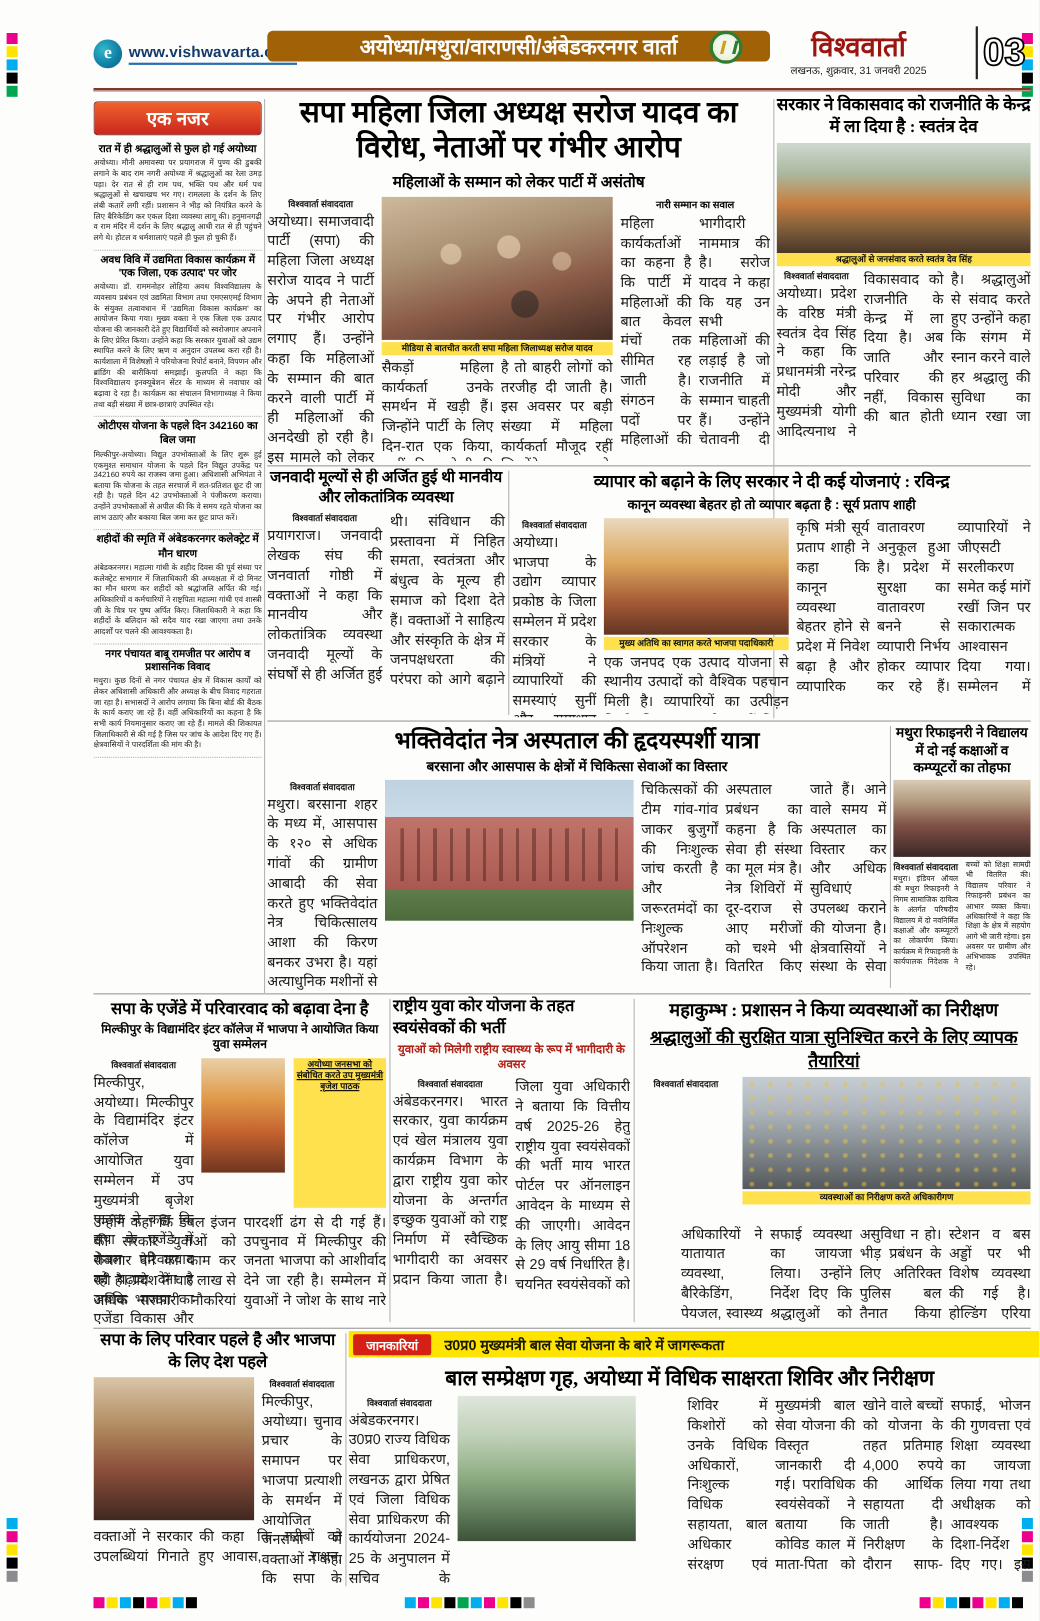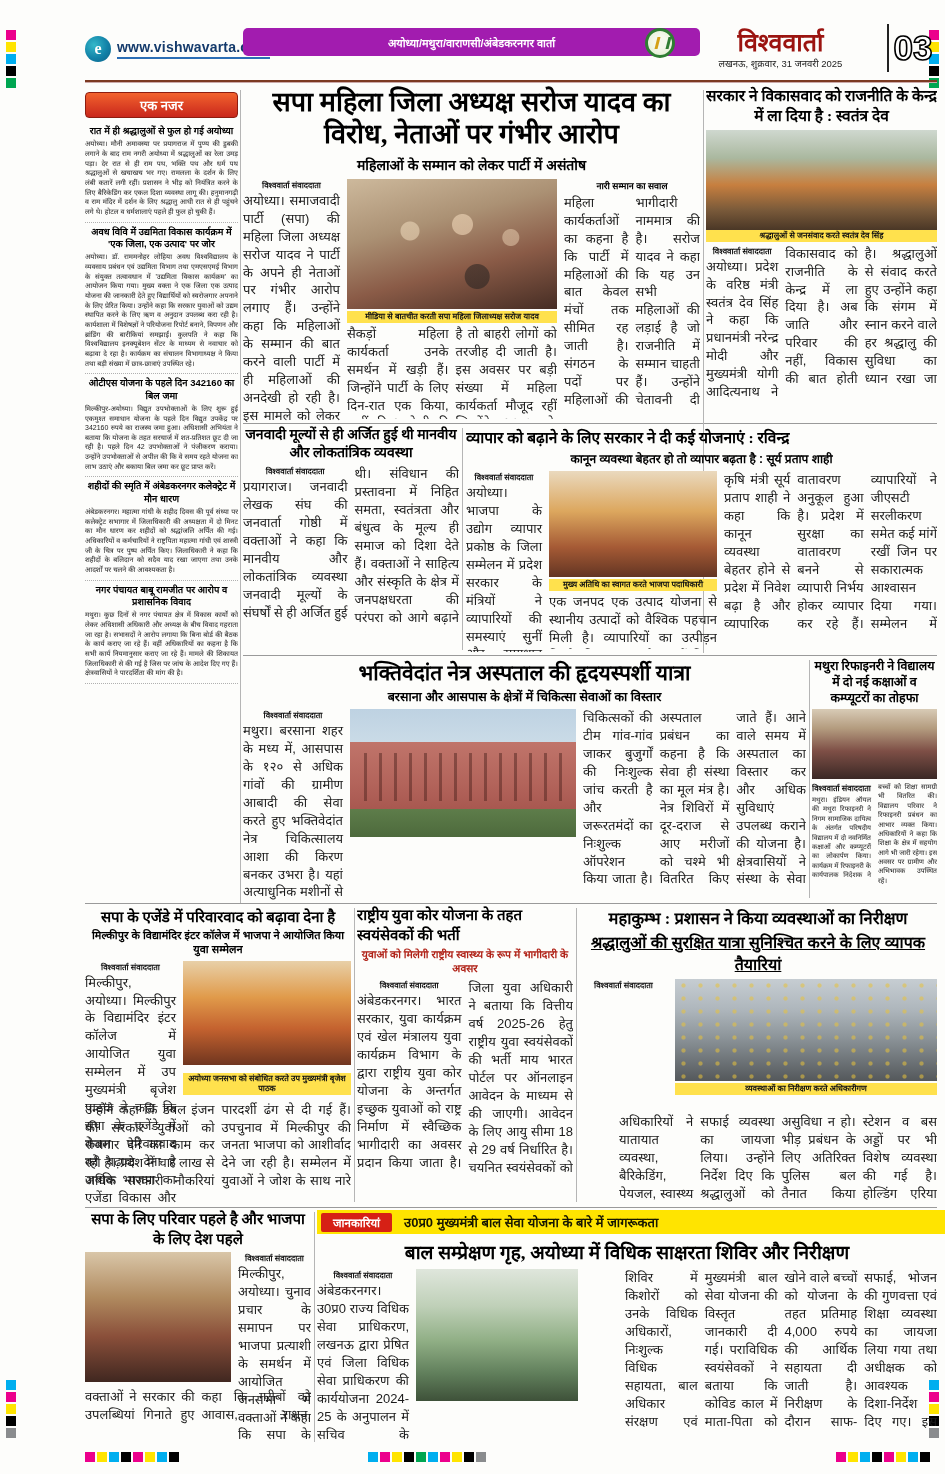--- a/index.html
+++ b/index.html
@@ -17,22 +17,22 @@
   .cols4 { column-count:4; column-gap:7px;margin-left:40px; }
   .photo { width:100%; position:relative; overflow:hidden; background:#999; }
   h1,h2,h3,h4 { font-family:"Liberation Serif", serif; color:#000; font-weight:bold; }
 
   
   .header { position:absolute; left:85px; top:24px; width:852px; height:54px; }
   .brand { position:absolute; left:0; top:12px; display:flex; align-items:center; gap:6px; }
   .logo-e { width:26px; height:26px; border-radius:50%; background:radial-gradient(circle at 35% 35%, #34b8c9, #1282a8 55%, #0d5f86);
             color:#fff; font-weight:bold; font-size:16px; display:flex; align-items:center; justify-content:center; font-family:"Liberation Serif",serif; }
   .site { font-size:14px; font-weight:bold; color:#143a6b; letter-spacing:.2px; border-bottom:2px solid #2a6db5; padding-bottom:2px; }
-  .region-bar { position:absolute; left:158px; top:4px; width:457px; height:28px; background:#a21caf; color:#fff;
-                font-weight:bold; font-size:11px; display:flex; align-items:center; justify-content:center; border-radius:5px; }
+  .region-bar { position:absolute; left:158px; top:4px; width:457px; height:28px; background:#a16207; color:#fff;
+                font-weight:bold; font-size:19px; display:flex; align-items:center; justify-content:center; border-radius:5px; }
   .masthead { position:absolute; left:560px; top:0; width:235px; height:54px; }
   .logo-v { position:absolute; left:0; top:4px; width:30px; height:30px; border-radius:50%;
             background:radial-gradient(circle at 50% 45%, #f4f8ec 35%, #dfeccb); border:3px solid #2e7d32; }
   .logo-v::after { content:""; position:absolute; left:8px; top:6px; width:8px; height:12px;
             border-left:3px solid #d4a017; border-right:3px solid #2e7d32; transform:skewX(-14deg); }
   .paper-name { position:absolute; left:38px; top:0; width:195px; text-align:center; font-family:"Liberation Serif",serif;
             font-weight:bold; font-size:25px; color:#9b1410; }
   .dateline { position:absolute; left:38px; top:33px; width:195px; text-align:center; font-size:9.5px; color:#222; }
   .pageno-wrap { position:absolute; left:802px; top:0; width:50px; height:48px; border-left:2px solid #222;
             display:flex; align-items:center; justify-content:center; }
@@ -50,21 +50,21 @@
   #vr2 { left:703px; top:90px;  height:563px; }
   #vr3 { left:462px; top:428px; height:222px; }
   #vr4 { left:809px; top:660px; height:238px; }
   #vr5 { left:354px; top:908px; height:294px; }
   #vr6 { left:576px; top:908px; height:294px; }
   #vr7 { left:314px; top:1212px; height:230px; }
 
   
   .sec-eknazar { left:85px; top:92px; width:153px; height:809px; }
   .eknazar-title { background:linear-gradient(180deg,#f2622d,#c9271c); border:1px solid #8d1d10; border-radius:4px;
-                   color:#fff; font-weight:bold; font-size:13px; text-align:center; padding:3px 0; margin-bottom:4px; }
+                   color:#fff; font-weight:bold; font-size:17px; text-align:center; padding:3px 0; margin-bottom:4px; }
   .brief { border-bottom:1px dotted #b0b0b0; padding:3px 0 5px; }
   .brief-hl { font-size:9.5px; line-height:1.3; text-align:center; margin-bottom:2px; font-family:"Liberation Sans",sans-serif; }
   .brief .body-text { font-size:7px; }
 
   
   .sec-lead { left:243px; top:86px; width:457px; height:336px; }
   .lead-hl { font-size:27px; line-height:1.2; text-align:center; }
   .lead-sub { font-size:14px; text-align:center; margin:4px 0 5px; font-family:"Liberation Sans",sans-serif; }
   .lead-body { display:flex; gap:7px; height:240px; }
   .lead-c1 { width:97px; flex:none; }
@@ -84,21 +84,21 @@
   .ph-dev { height:100px; background:linear-gradient(180deg,#cfd8cf 0%,#aab89f 28%,#c77f3f 55%,#7a5a3a 80%,#4a3726 100%); }
   .dev-body { margin-top:3px; height:160px; overflow:hidden; }
 
   
   .sec-janwadi { left:243px; top:426px; width:216px; height:226px; }
   .jw-hl { font-size:14px; line-height:1.3; text-align:center; margin-bottom:3px; }
   .jw-body { height:168px; overflow:hidden; }
 
   
   .sec-vyapar { left:466px; top:426px; width:471px; height:226px; }
-  .vy-hl { font-size:15.5px; }
+  .vy-hl { font-size:15.5px; text-align:center; }
   .vy-sub { font-size:12px; text-align:center; margin:2px 0 4px; font-family:"Liberation Sans",sans-serif; }
   .vy-body { display:flex; gap:7px; height:178px; }
   .vy-c1 { width:76px; flex:none; }
   .vy-mid { width:168px; flex:none; display:flex; flex-direction:column; gap:2px; }
   .vy-right { flex:1; }
   .ph-vyapar { height:106px; background:linear-gradient(180deg,#ead9be 0%,#dca75e 38%,#a55a35 72%,#633523 100%); }
 
   
   .sec-bhakti { left:243px; top:658px; width:563px; height:242px; }
   .bh-hl { font-size:21px; text-align:center; }
@@ -118,21 +118,21 @@
   .ph-mathura { height:70px; background:linear-gradient(180deg,#d8cbb6 0%,#b39b7e 28%,#7e4f46 60%,#3a2825 100%); }
   .mt-body { margin-top:3px; height:118px; overflow:hidden; }
   .mt-body .body-text { font-size:6.8px; }
 
   
   .sec-milkipur { left:85px; top:906px; width:266px; height:298px; }
   .mk-hl { font-size:15px; text-align:center; }
   .mk-sub { font-size:11px; line-height:1.3; text-align:center; margin:2px 0 4px; font-family:"Liberation Sans",sans-serif; }
   .mk-row { display:flex; gap:7px; height:136px; }
   .mk-c1 { flex:1; }
-  .mk-ph { width:168px; flex:none; display:flex; flex-direction:column; gap:8px; }
+  .mk-ph { width:168px; flex:none; display:flex; flex-direction:row; gap:8px;text-decoration:underline; }
   .ph-milkipur { height:104px; background:linear-gradient(180deg,#e8d0a8 0%,#e09a4a 35%,#c4622f 65%,#6f351f 100%); }
   .mk-bottom { margin-top:4px; height:96px; overflow:hidden; }
 
   
   .sec-yuva { left:357px; top:906px; width:216px; height:298px; }
   .yv-hl { font-size:15px; line-height:1.3; text-align:left; }
   .yv-sub { font-size:10.5px; line-height:1.3; text-align:center; color:#b02318; margin:3px 0 4px; font-family:"Liberation Sans",sans-serif; }
   .yv-body { height:210px; overflow:hidden; }
 
   

